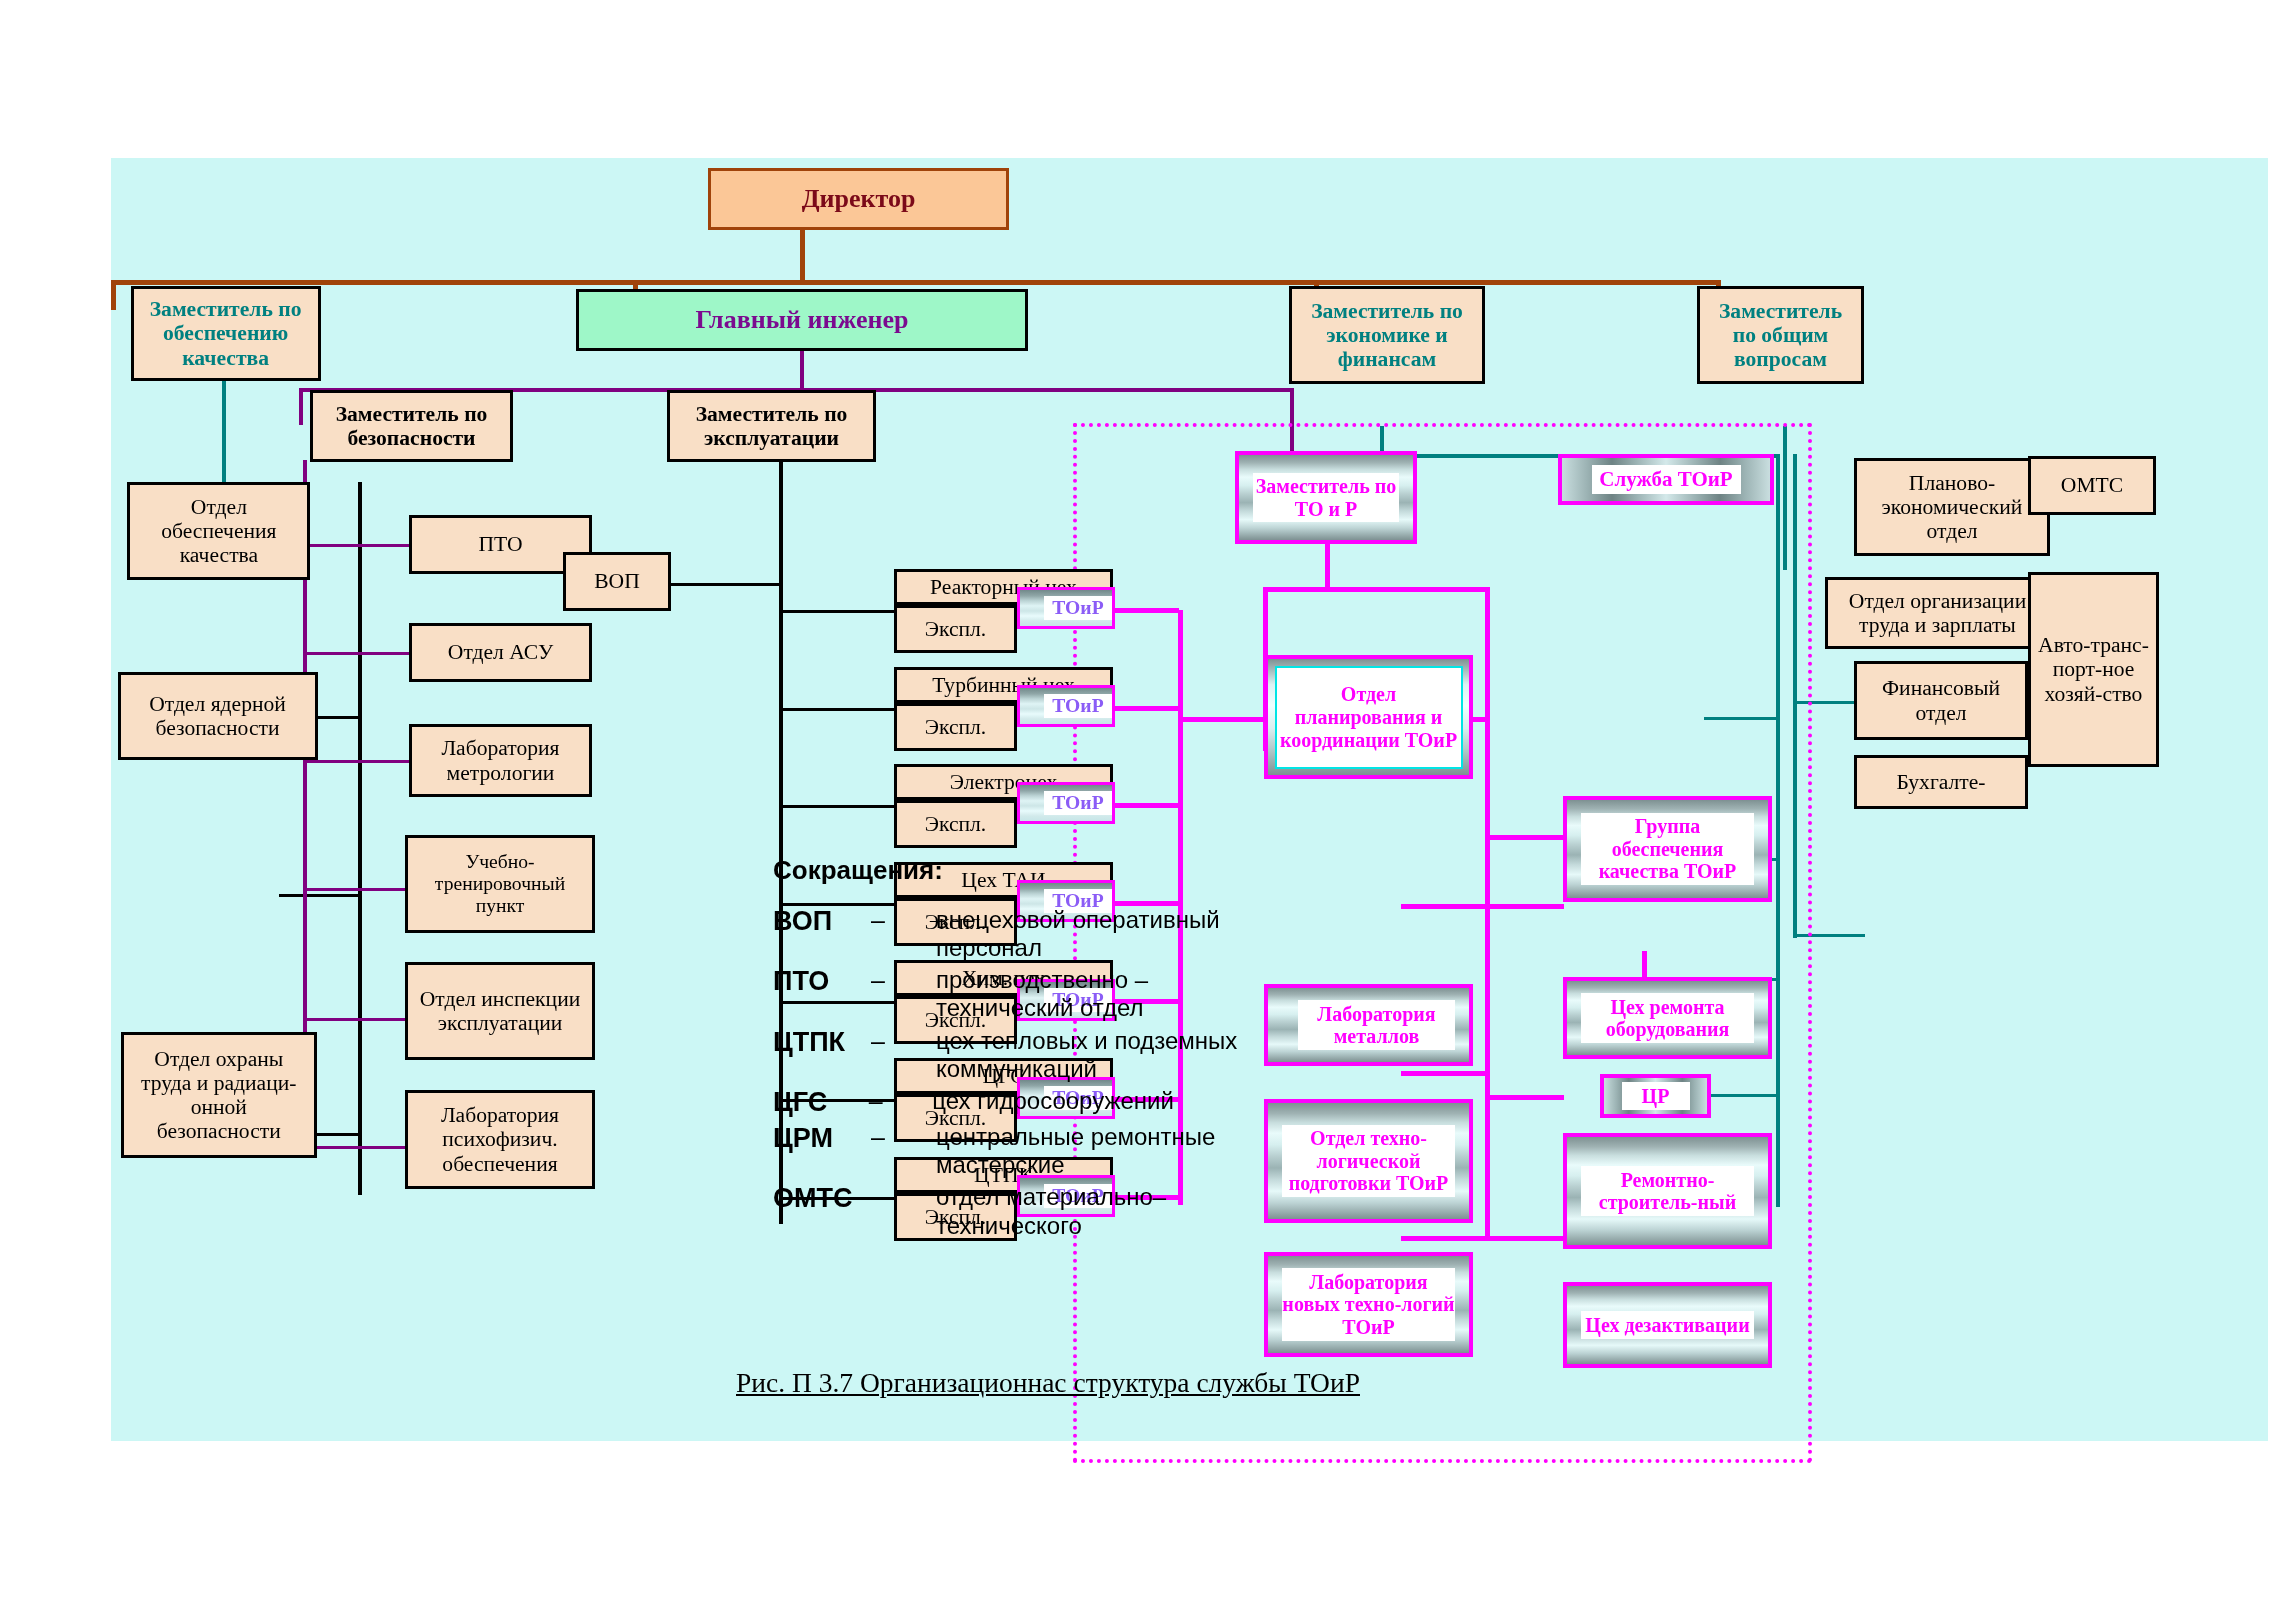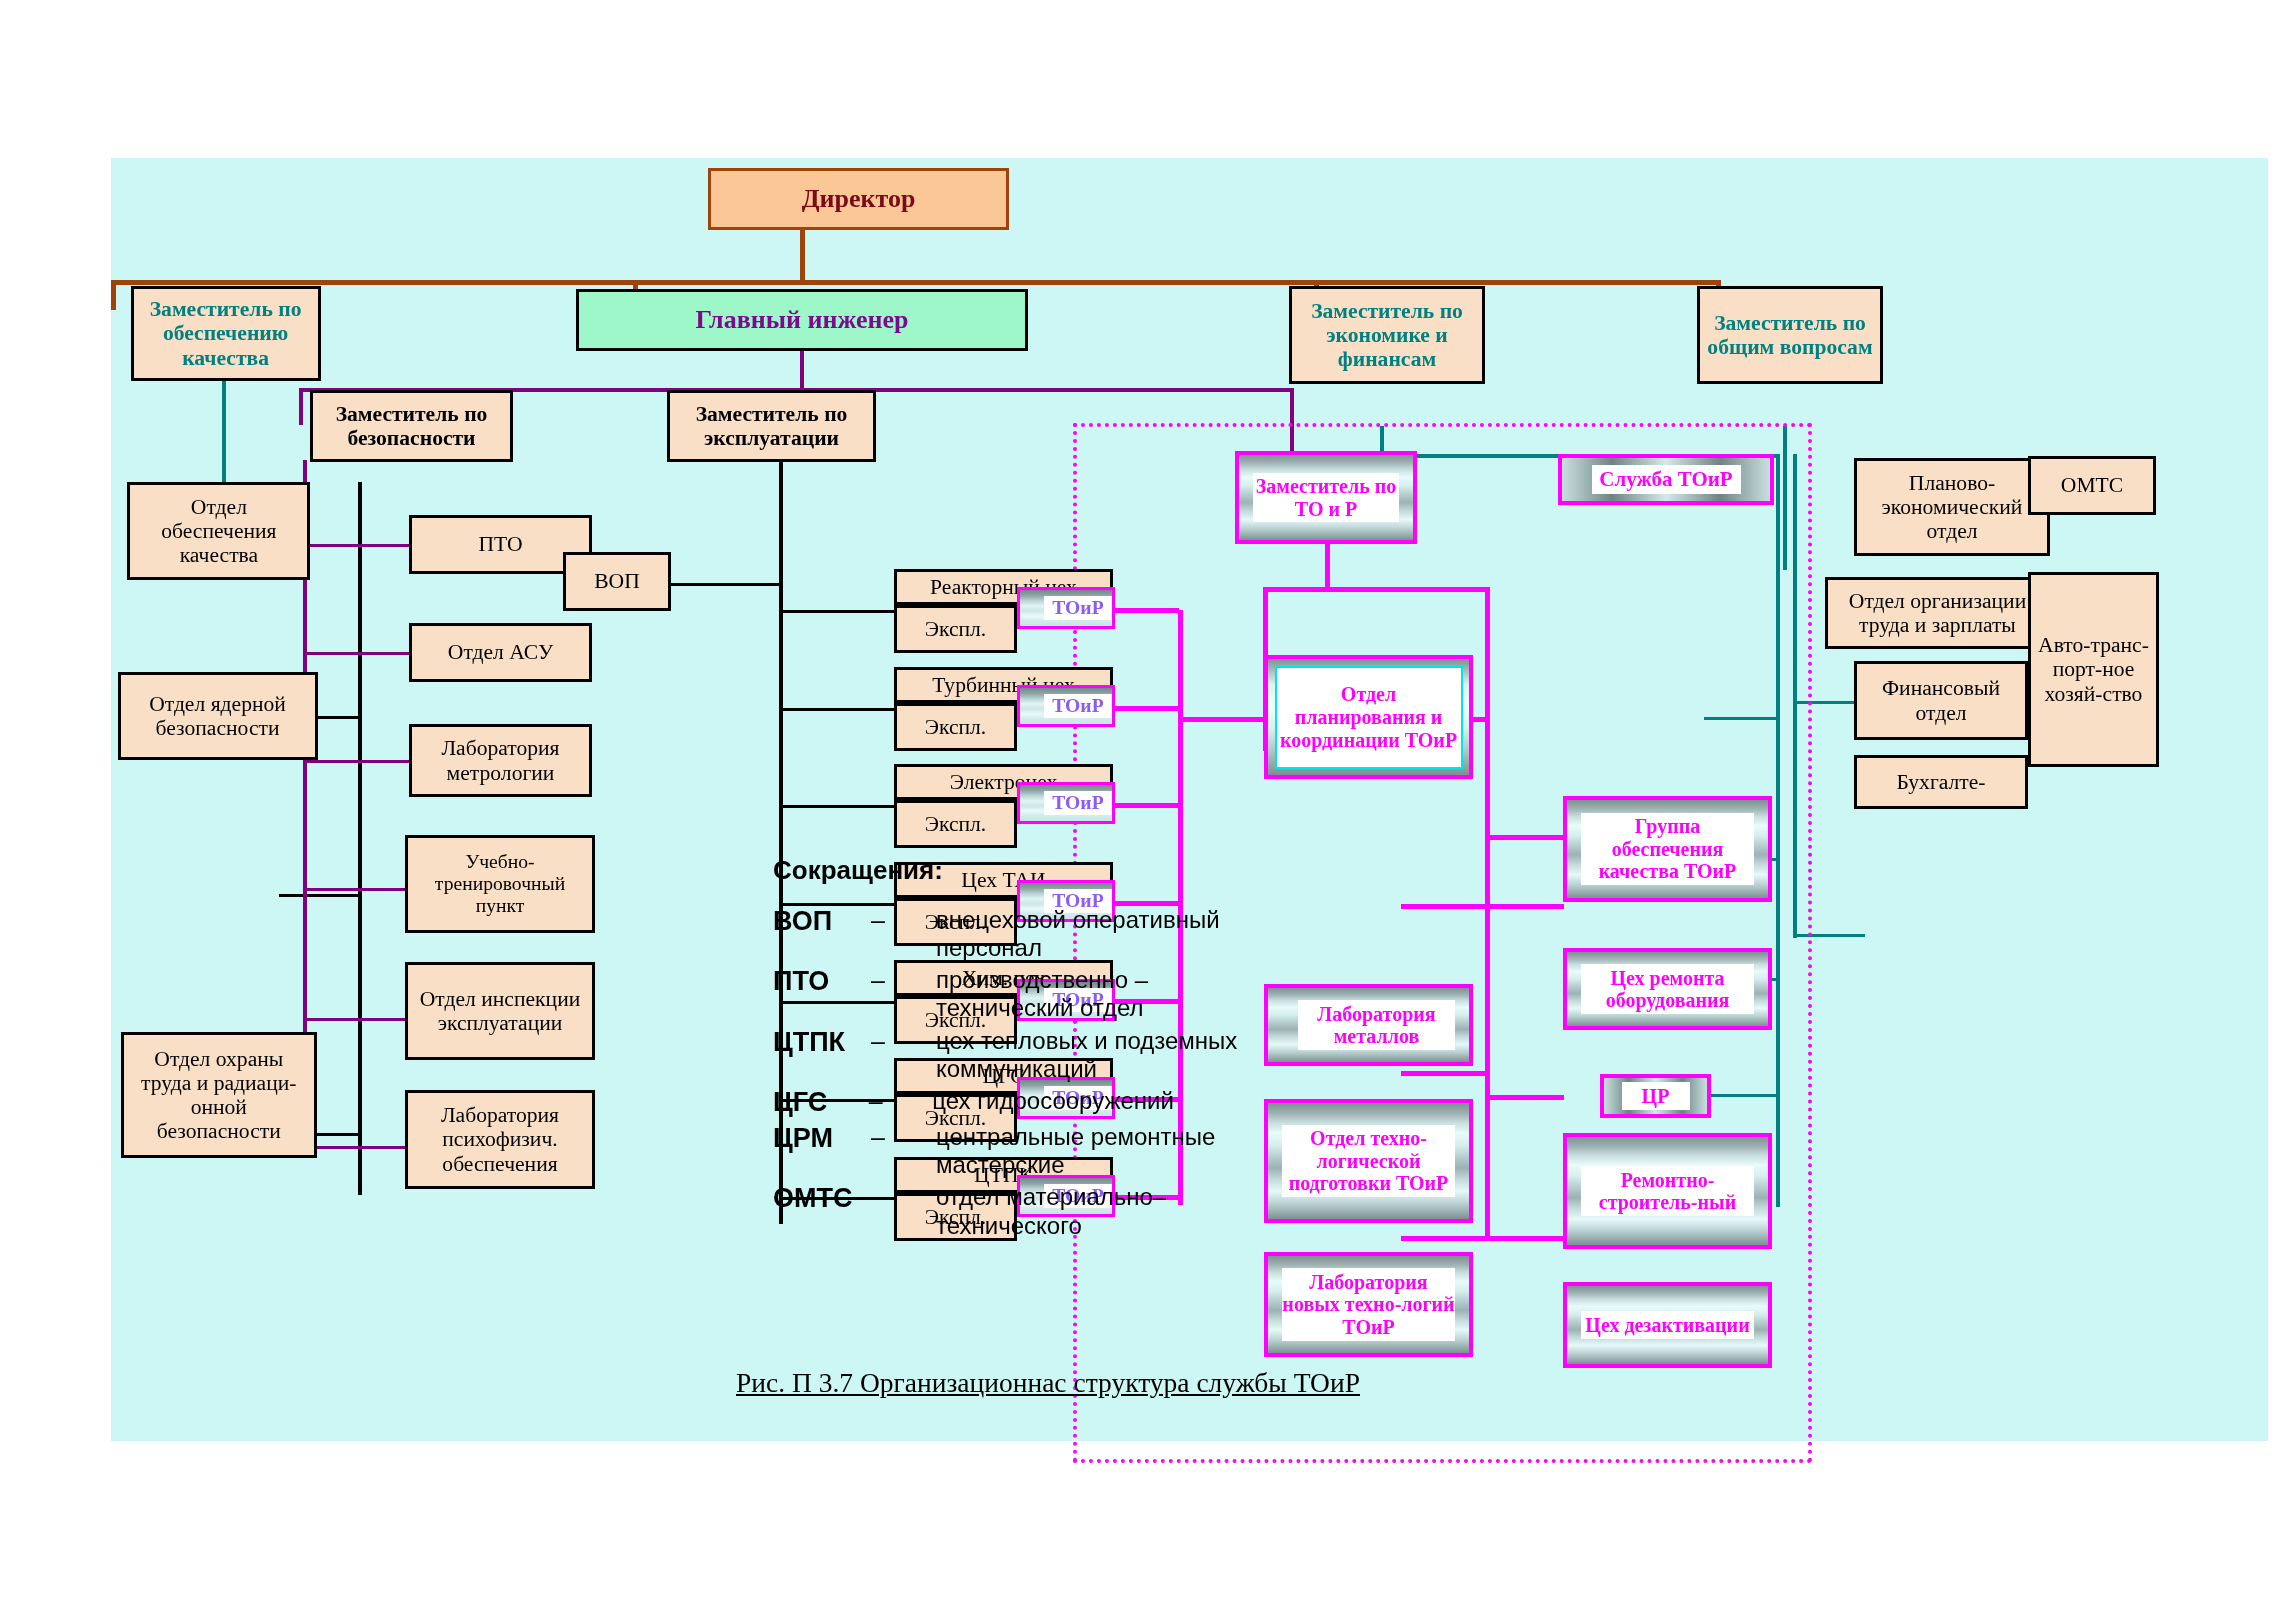--- a/index.html
+++ b/index.html
@@ -138,21 +138,21 @@
   <div id="toir-region" style="left:962px;top:265px;width:739px;height:1040px;"></div>
 
   <div class="box director" style="left:597px;top:9.8px;width:301px;height:62px;">Директор</div>
 
   <div class="box chief" style="left:465px;top:131px;width:452px;height:62px;">Главный инженер</div>
 
   <div class="box tan teal" style="left:19.6px;top:128px;width:190px;height:95px;padding:0 5.2px;">Заместитель по обеспечению качества</div>
   <div class="box tan b" style="left:182px;top:232px;width:203px;height:72px;padding:0 5.2px;margin-left:17px;">Заместитель по безопасности</div>
   <div class="box tan b" style="left:556px;top:232px;width:209px;height:72px;padding:0 5.2px;">Заместитель по эксплуатации</div>
   <div class="box tan teal" style="left:1178px;top:128px;width:196px;height:98px;padding:0 5.2px;">Заместитель по экономике и финансам</div>
-  <div class="box tan teal" style="left:1586px;top:128px;width:186px;height:98px;padding:0 5.2px;">Заместитель по общим вопросам</div>
+  <div class="box tan teal" style="left:1586px;top:128px;width:167px;height:98px;padding:0 5.2px;">Заместитель по общим вопросам</div>
 
   <div class="box tan" style="left:16.4px;top:324px;width:183px;height:98px;padding:0 5.2px;">Отдел обеспечения качества</div>
   <div class="box tan" style="left:6.5px;top:514px;width:200px;height:88px;padding:0 5.2px;">Отдел ядерной безопасности</div>
   <div class="box tan" style="left:9.8px;top:874px;width:196px;height:126px;padding:0 5.2px;">Отдел охраны труда и радиаци-онной безопасности</div>
 
   <div class="box tan" style="left:298px;top:357px;width:183px;height:59px;padding:0 5.2px;">ПТО</div>
   <div class="box tan" style="left:298px;top:465px;width:183px;height:59px;padding:0 5.2px;">Отдел АСУ</div>
   <div class="box tan" style="left:298px;top:566px;width:183px;height:73px;padding:0 5.2px;">Лаборатория метрологии</div>
   <div class="box tan" style="left:294px;top:677px;width:190px;height:98px;padding:0 5.2px;font-size:19.6px;">Учебно-тренировочный пункт</div>
   <div class="box tan" style="left:294px;top:804px;width:190px;height:98px;padding:0 5.2px;">Отдел инспекции эксплуатации</div>
@@ -226,21 +226,21 @@
   <div class="box mag" style="left:1153px;top:941px;width:209px;height:124px;">
     <div class="inner">Отдел техно-логической подготовки ТОиР</div>
   </div>
   <div class="box mag" style="left:1153px;top:1094px;width:209px;height:105px;">
     <div class="inner">Лаборатория новых техно-логий ТОиР</div>
   </div>
 
   <div class="box mag" style="left:1452px;top:638px;width:209px;height:106px;">
     <div class="inner">Группа обеспечения качества ТОиР</div>
   </div>
-  <div class="box mag" style="left:1452px;top:790px;width:209px;height:82px;">
+  <div class="box mag" style="left:1452px;top:819px;width:209px;height:82px;">
     <div class="inner">Цех ремонта оборудования</div>
   </div>
   <div class="box mag horiz" style="left:1489px;top:916px;width:111px;height:44px;">
     <div class="inner" style="width:calc(100% - 35px);">ЦР</div>
   </div>
   <div class="box mag" style="left:1452px;top:975px;width:209px;height:116px;">
     <div class="inner">Ремонтно-строитель-ный</div>
   </div>
   <div class="box mag" style="left:1452px;top:1124px;width:209px;height:86px;">
     <div class="inner">Цех дезактивации</div>

